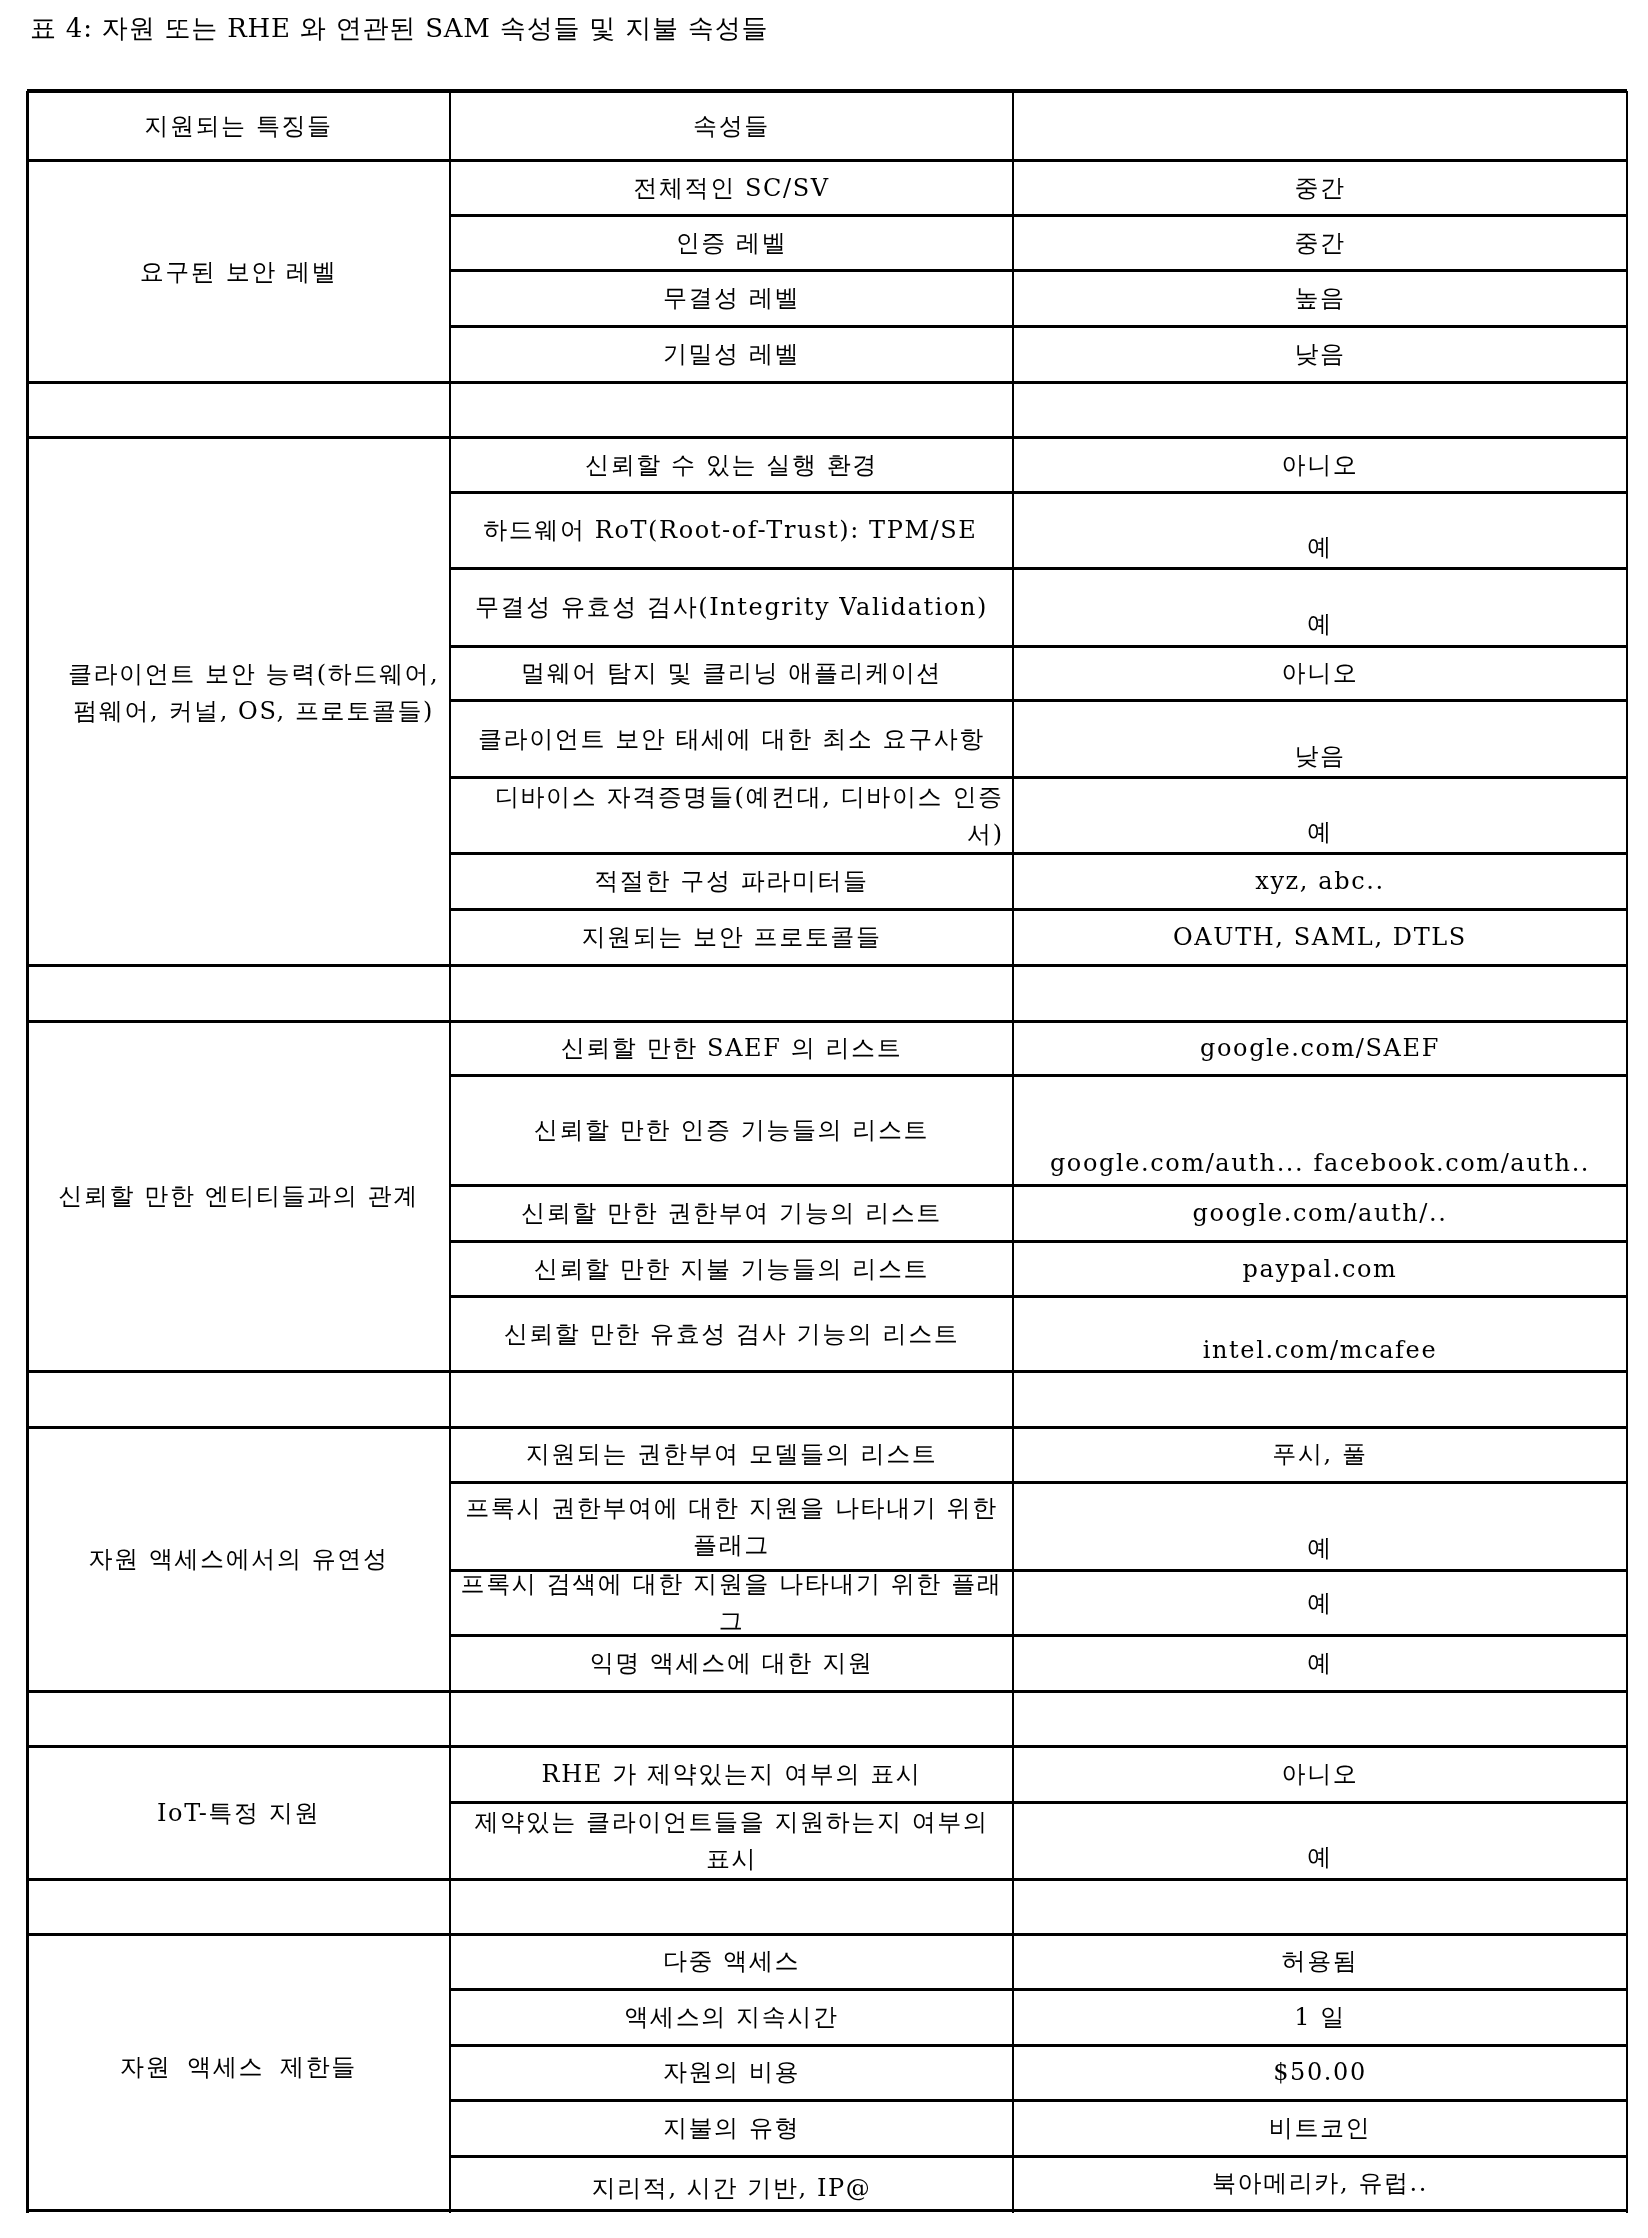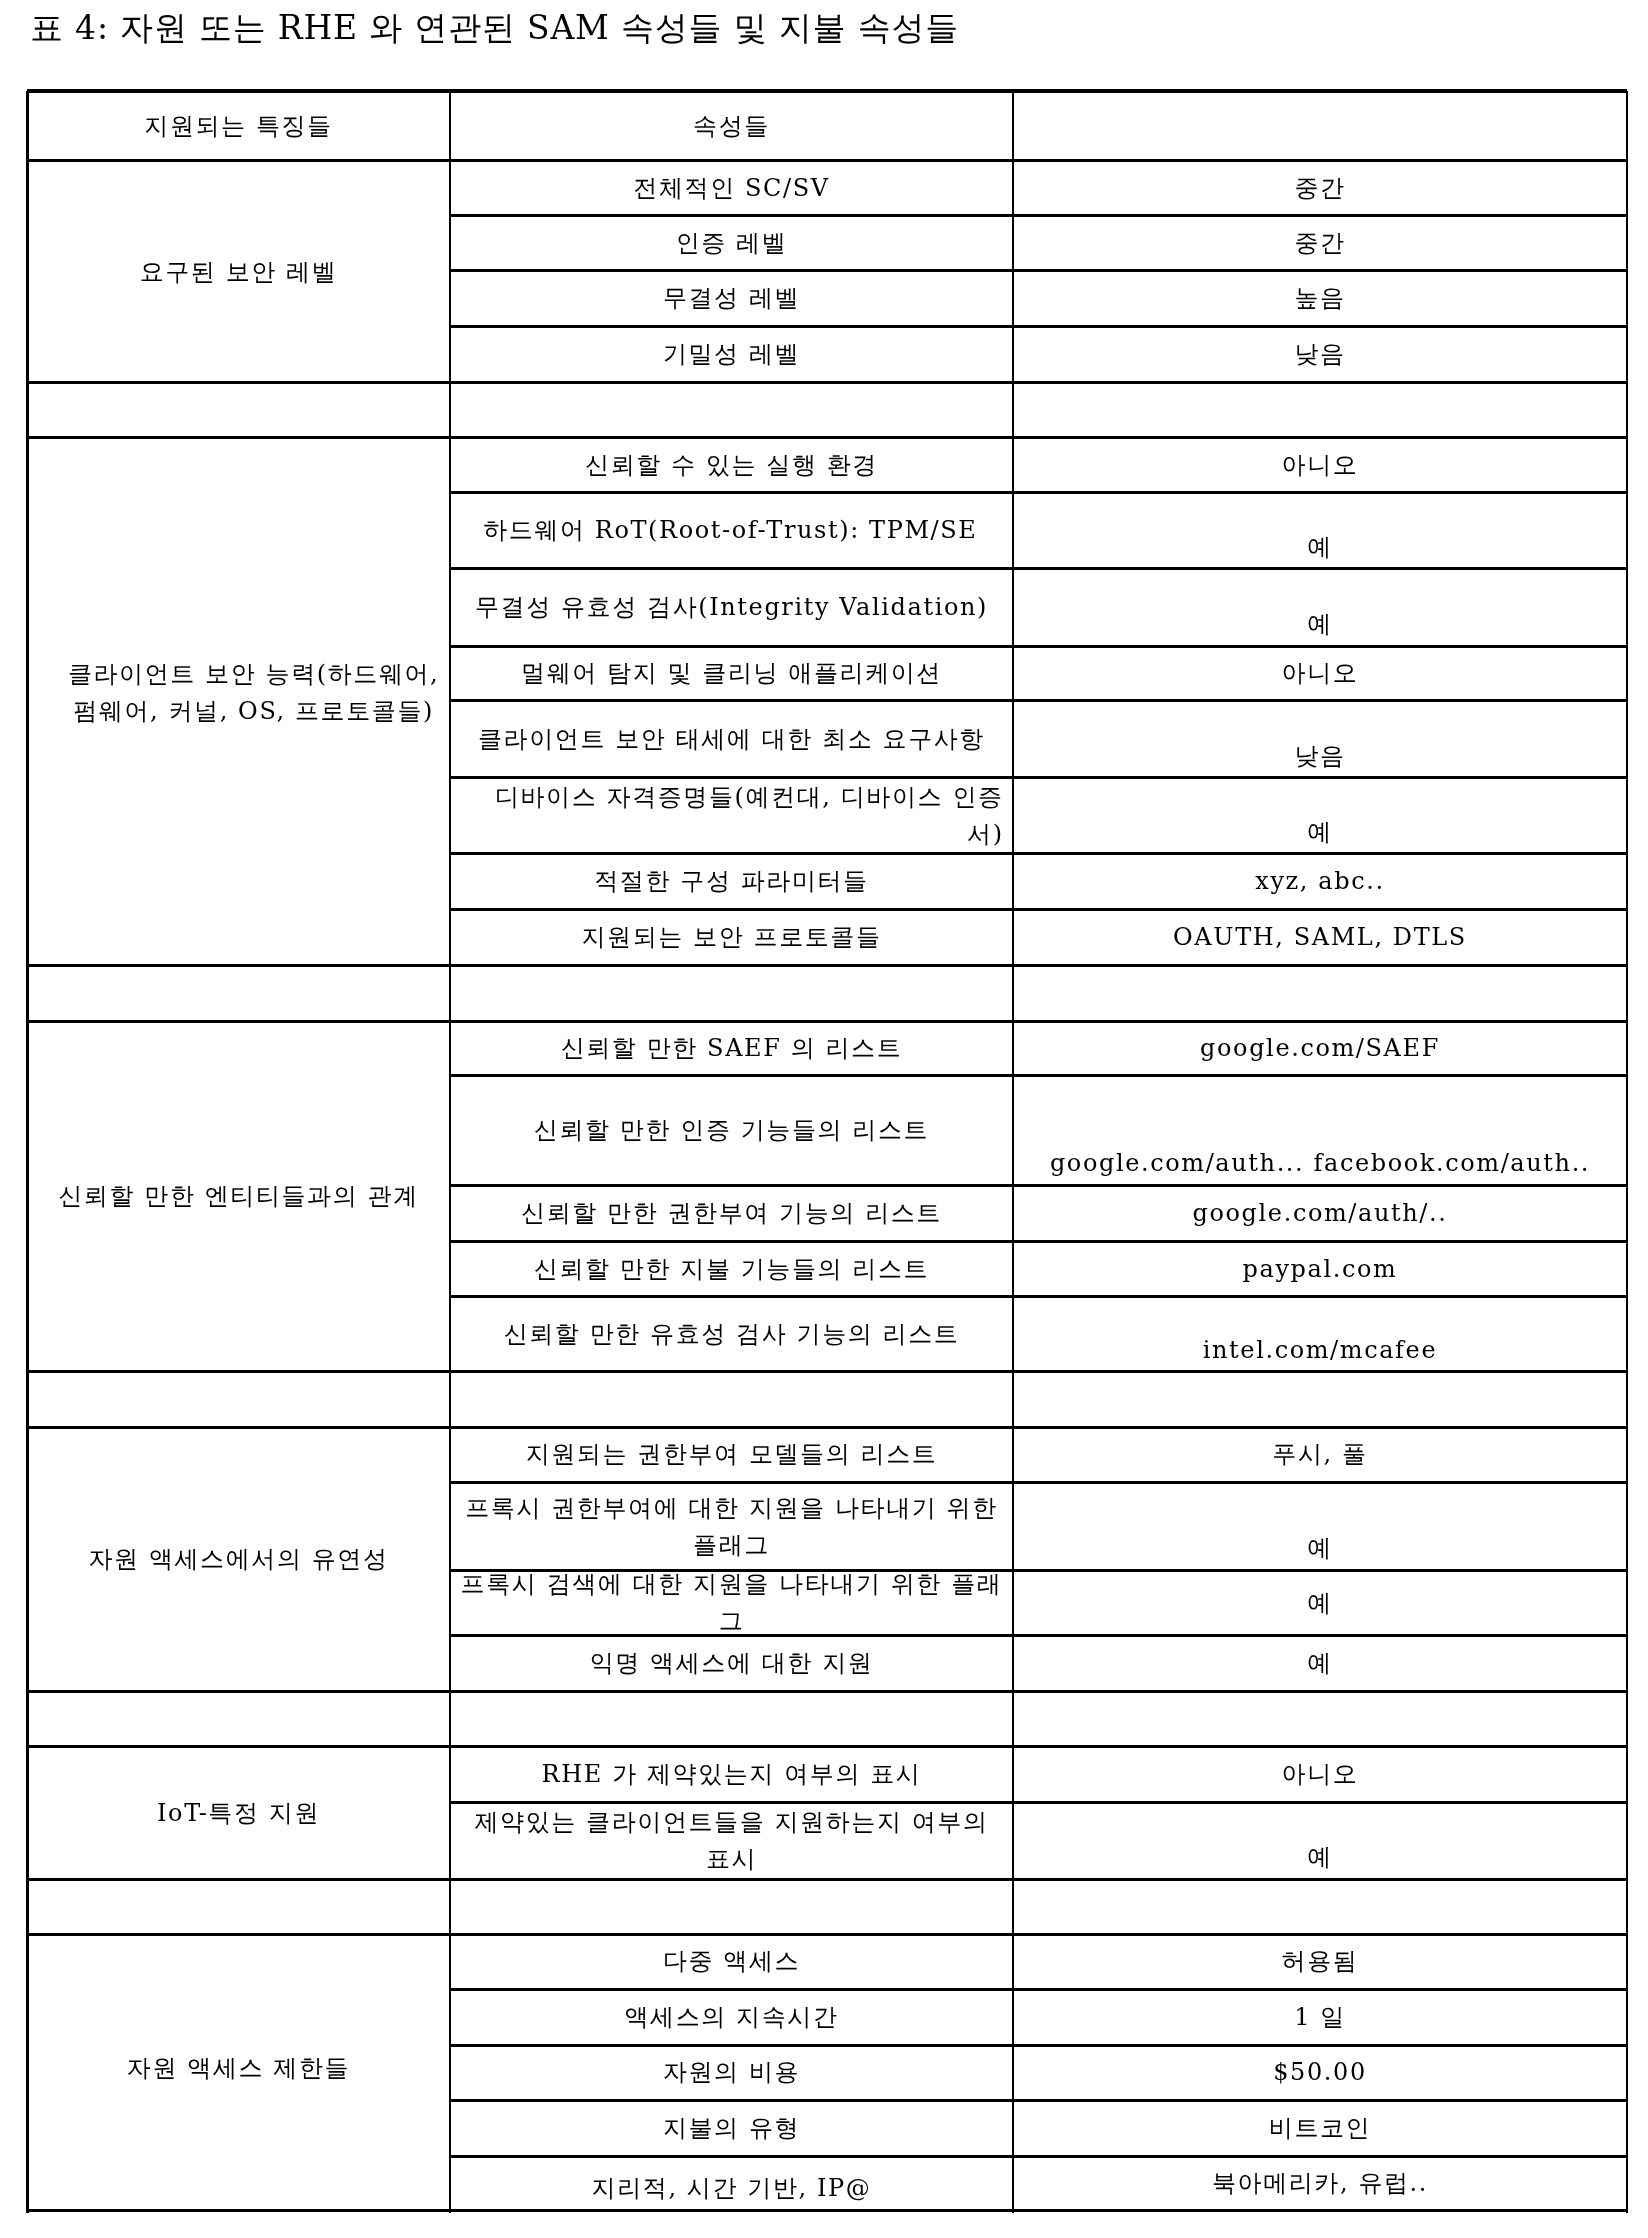--- a/index.html
+++ b/index.html
@@ -3,21 +3,21 @@
 <meta charset="utf-8">
 <style>
   html, body { margin: 0; padding: 0; background: #ffffff; }
   body {
     width: 1648px; height: 2239px; position: relative; overflow: hidden;
     font-family: "DejaVu Serif", "Liberation Serif", serif;
     color: #000;
   }
   .title {
     position: absolute; left: 30px; top: 11px;
-    font-size: 33px; line-height: 34px; white-space: nowrap;
+    font-size: 26px; line-height: 34px; white-space: nowrap;
     letter-spacing: 0.8px;
   }
   .tbl {
     position: absolute; left: 27px; top: 91px;
     width: 1600px; height: 2122px;
   }
   .cell {
     position: absolute; box-sizing: border-box;
     display: flex; align-items: center; justify-content: center;
     text-align: center; font-size: 24px; line-height: 37px;
@@ -101,21 +101,21 @@
     <div class="hline" style="top: 1478px; left: 423px; width: 1177px;"></div>
     <div class="cell c2" style="top: 1545px; height: 55px;">익명 액세스에 대한 지원</div>
     <div class="cell c3" style="top: 1545px; height: 55px;">예</div>
     <div class="hline" style="top: 1543px; left: 423px; width: 1177px;"></div>
     <div class="cell c1" style="top: 1656px; height: 133px;">IoT-특정 지원</div>
     <div class="cell c2" style="top: 1656px; height: 55px;">RHE 가 제약있는지 여부의 표시</div>
     <div class="cell c3" style="top: 1656px; height: 55px;">아니오</div>
     <div class="cell c2" style="top: 1711px; height: 77px;">제약있는 클라이언트들을 지원하는지 여부의 표시</div>
     <div class="cell c3 bottom" style="top: 1711px; height: 77px;">예</div>
     <div class="hline" style="top: 1710px; left: 423px; width: 1177px;"></div>
-    <div class="cell c1" style="top: 1843px; height: 269px;">자원 액세스 제한들</div>
+    <div class="cell c1" style="top: 1843px; height: 269px; font-family: Liberation Mono, monospace;">자원 액세스 제한들</div>
     <div class="cell c2" style="top: 1843px; height: 55px;">다중 액세스</div>
     <div class="cell c3" style="top: 1843px; height: 55px;">허용됨</div>
     <div class="cell c2" style="top: 1898px; height: 56px;">액세스의 지속시간</div>
     <div class="cell c3" style="top: 1898px; height: 56px;">1 일</div>
     <div class="hline" style="top: 1897px; left: 423px; width: 1177px;"></div>
     <div class="cell c2" style="top: 1954px; height: 55px;">자원의 비용</div>
     <div class="cell c3" style="top: 1954px; height: 55px;">$50.00</div>
     <div class="hline" style="top: 1953px; left: 423px; width: 1177px;"></div>
     <div class="cell c2" style="top: 2010px; height: 55px;">지불의 유형</div>
     <div class="cell c3" style="top: 2010px; height: 55px;">비트코인</div>

